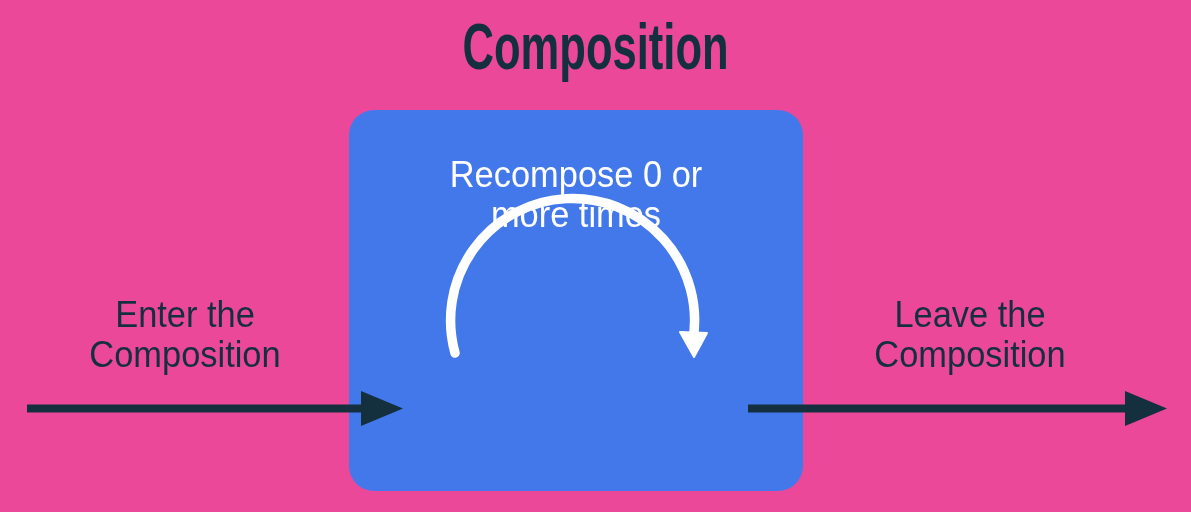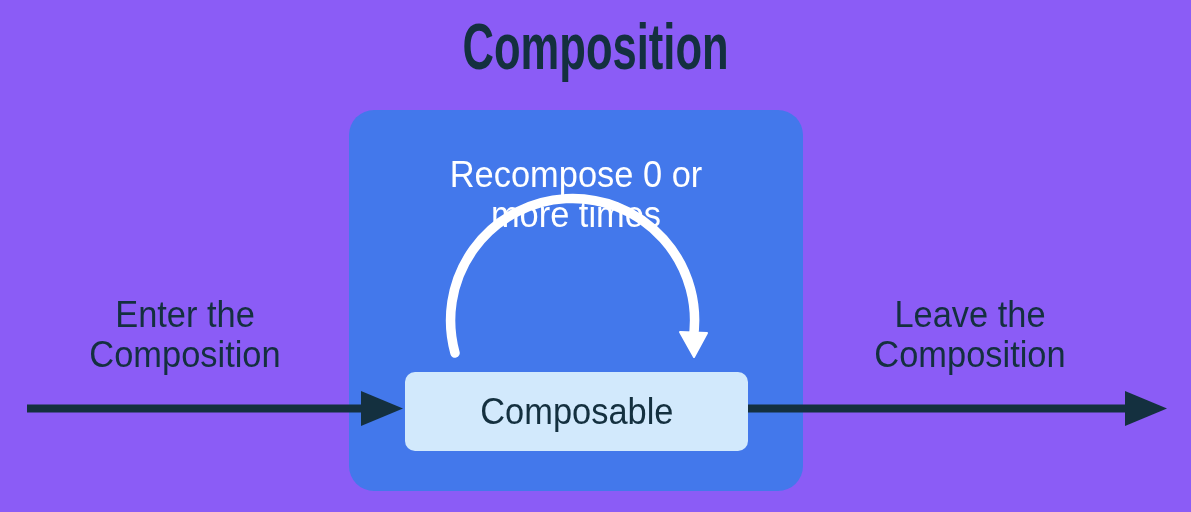--- a/index.html
+++ b/index.html
@@ -6,21 +6,21 @@
     --blue: #4378eb;
     --light-blue: #d2e9fc;
     --navy: #14303f;
     --white: #ffffff;
   }
   html, body { margin: 0; padding: 0; background: #ffffff; }
   .canvas {
     position: relative;
     width: 1191px;
     height: 512px;
-    background: #8b5cf6;
+    background: #ec4899;
     overflow: hidden;
     font-family: "Liberation Sans", sans-serif;
     color: var(--navy);
   }
   .title-wrap {
     position: absolute;
     left: 0; right: 0; top: 10px;
     text-align: center;
   }
   .title {
@@ -101,23 +101,20 @@
 
   <div class="title-wrap">
     <span class="title">Composition</span>
   </div>
 
   <div class="blue-box"></div>
 
   <div class="recompose">Recompose 0 or
 more times</div>
 
-  <div class="composable">
-    <span class="composable-text">Composable</span>
-  </div>
 
   <div class="side-label enter">Enter the
 Composition</div>
   <div class="side-label leave">Leave the
 Composition</div>
 
   <svg class="overlay" width="1191" height="512" viewBox="0 0 1191 512" xmlns="http://www.w3.org/2000/svg">
     <line class="navy-stroke" x1="27" y1="408.5" x2="367" y2="408.5"></line>
     <polygon class="navy-fill" points="361,391 361,426 403,408.5"></polygon>
     <line class="navy-stroke" x1="748" y1="408.5" x2="1132" y2="408.5"></line>

